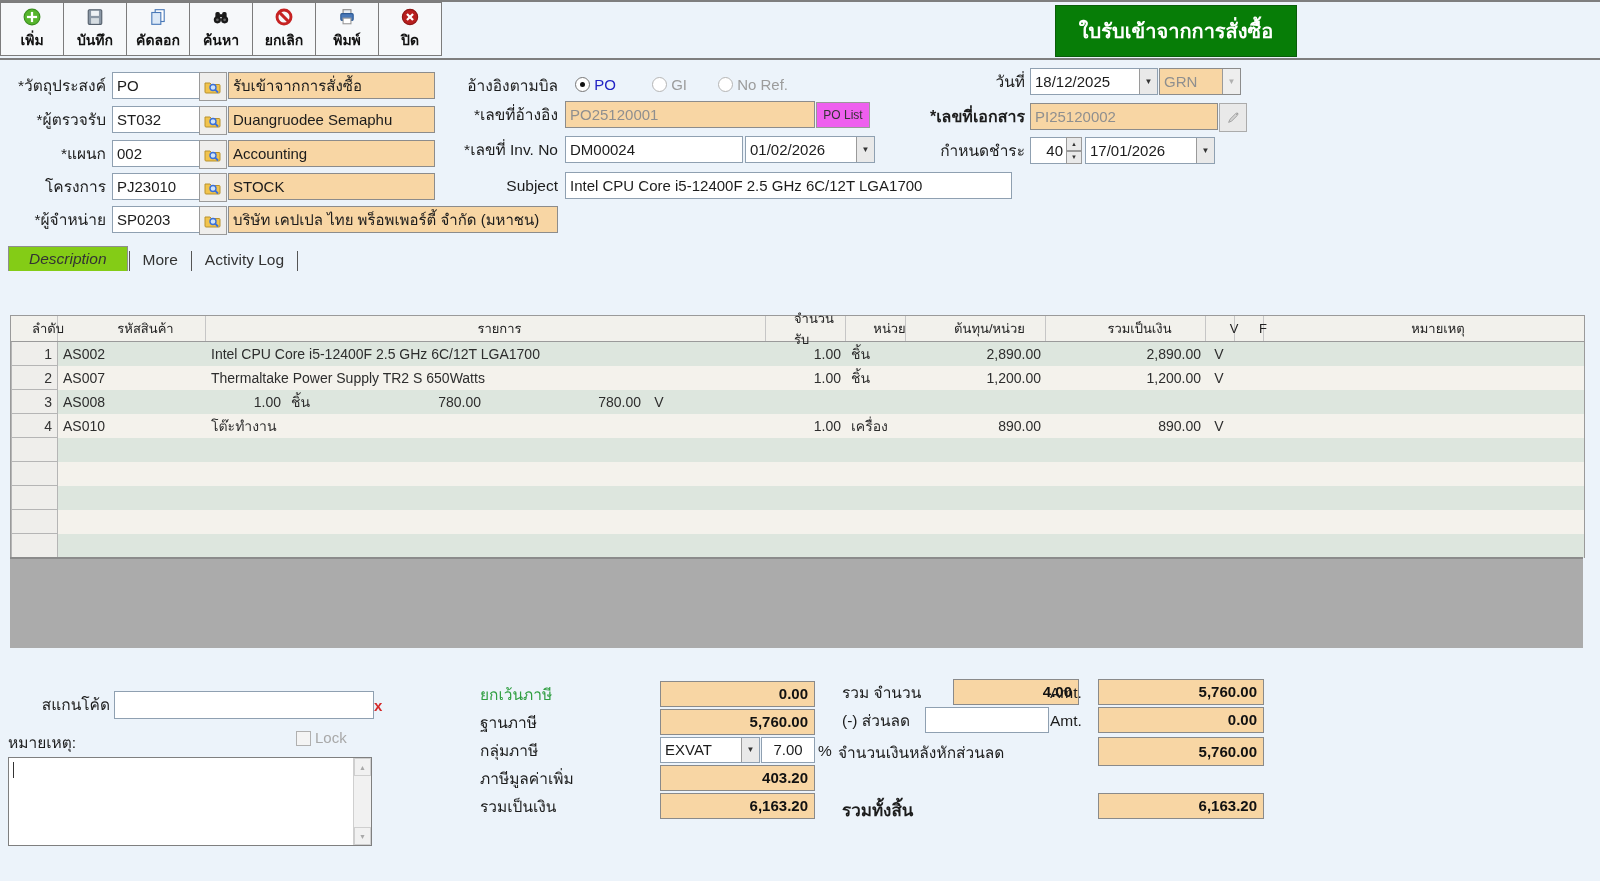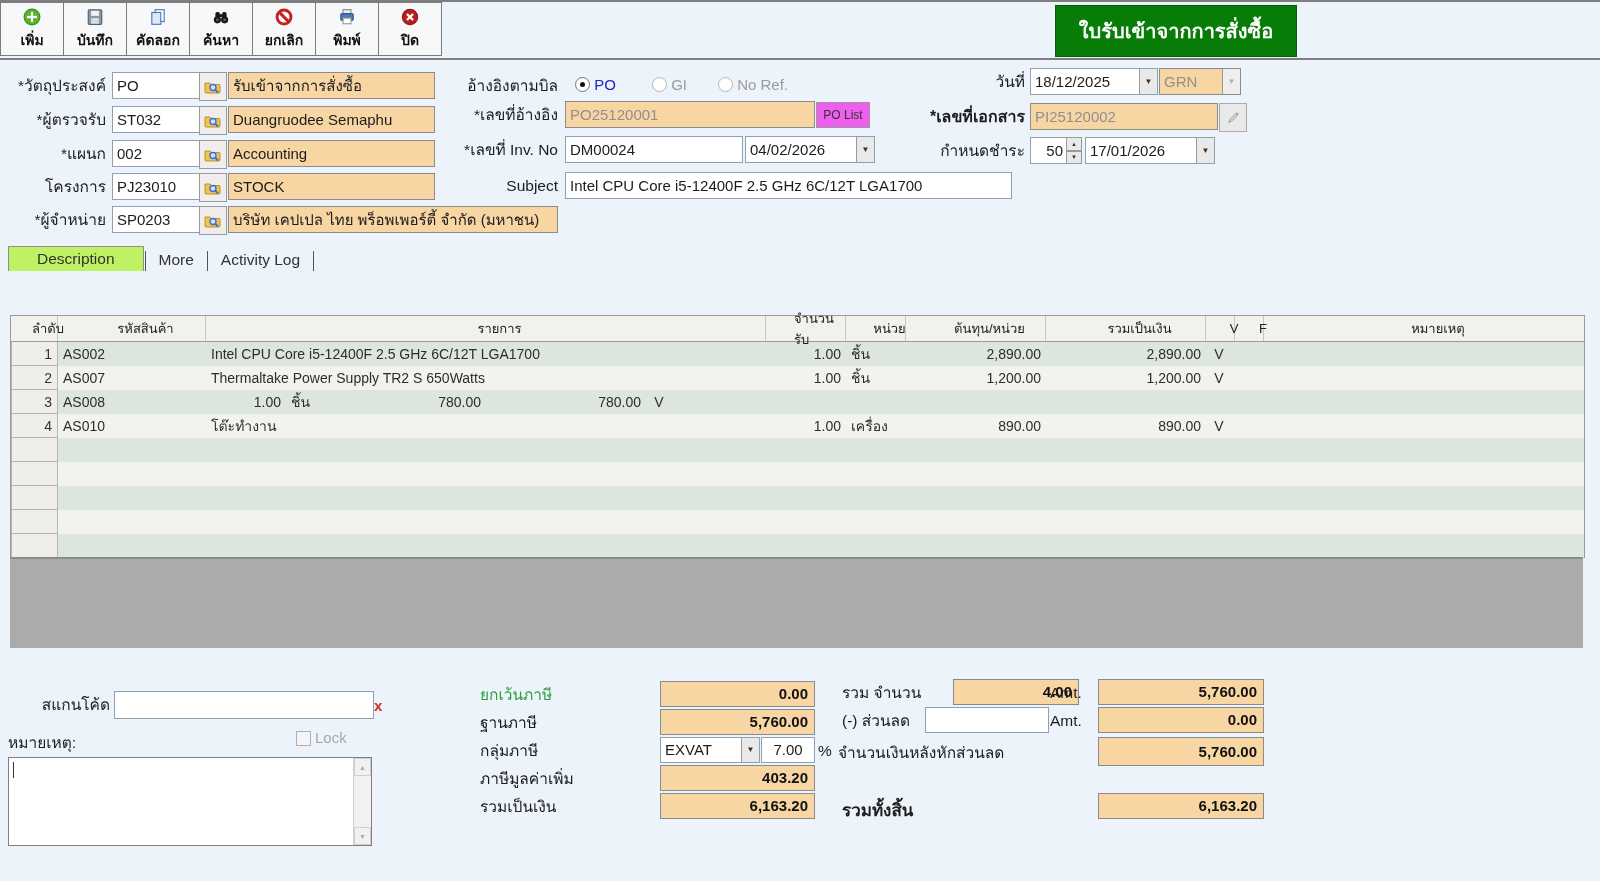--- a/index.html
+++ b/index.html
@@ -58,21 +58,21 @@
   .polist{
     position:absolute;left:816px;top:1px;width:52px;height:24px;background:#ee5fee;
     border:1px solid #999;color:#333;font-size:12px;display:flex;align-items:center;justify-content:center;
   }
   .spinbox{position:absolute;left:1066px;top:0;width:16px;height:27px;display:flex;flex-direction:column;}
   .spinbox div{flex:1;background:#e9e9e9;border:1px solid #9a9a9a;font-size:6px;color:#333;display:flex;align-items:center;justify-content:center;}
   .editbtn{position:absolute;left:1219px;top:0;width:26px;height:27px;background:#e9e9e9;border:1px solid #ababab;display:flex;align-items:center;justify-content:center;}
   
   .tabs{position:absolute;left:8px;top:245px;display:flex;align-items:flex-end;height:26px;font-size:15.5px;color:#333;}
   .tab{padding:2px 12px;}
-  .tab.active{background:#bef264;border:1px solid #8e8e8e;border-bottom:none;height:24px;line-height:24px;padding:0 28px;}
+  .tab.active{background:#84cc16;border:1px solid #8e8e8e;border-bottom:none;height:24px;line-height:24px;padding:0 20px;font-style:italic;}
   .tabsep{width:1px;height:20px;background:#555;margin:0 1px;}
   
   .grid{position:absolute;left:10px;top:315px;width:1573px;border:1px solid #9a9a9a;border-bottom:none;background:#f4f2ec;}
   .ghead{display:flex;height:25px;background:#f2f1ec;border-bottom:1px solid #9a9a9a;}
   .gh{font-size:13px;display:flex;align-items:center;justify-content:center;border-right:1px solid #c6c6c6;box-sizing:border-box;color:#222;padding-left:28px;}
   .trow{display:flex;height:24px;font-size:14px;color:#2d2d2d;}
   .trow:nth-child(odd){background:#f4f2ec;}
   .trow:nth-child(even){background:#dde6de;}
   .td{display:flex;align-items:center;box-sizing:border-box;padding:0 5px;overflow:hidden;white-space:nowrap;}
   .c-no{width:47px;}
@@ -248,27 +248,27 @@
     <svg width="18" height="14" viewBox="0 0 18 14">
         <path d="M1 3 h5 l1.5 1.5 H15 a1 1 0 0 1 1 1 V12 a1 1 0 0 1 -1 1 H2 a1 1 0 0 1 -1 -1 Z" fill="#f2c44d" stroke="#b8922e"></path>
         <circle cx="9" cy="7.5" r="3" fill="#cfe3f7" stroke="#3a6fd8" stroke-width="1.4"></circle>
         <line x1="11.2" y1="9.7" x2="14" y2="12.5" stroke="#3a6fd8" stroke-width="1.8"></line>
       </svg>
   </div>
   <div class="inp peach desc">Accounting</div>
   <div class="mlabel" style="top:-4px">*เลขที่ Inv. No</div>
   <div class="inp" style="left:565px;top:-4px;width:168px">DM00024</div>
   <div class="inp combo" style="left:745px;top:-4px;width:128px;padding:0">
-    <span class="cval">04/02/2026</span>
+    <span class="cval">01/02/2026</span>
     <span class="arrowbtn">▼</span>
   </div>
 </div>
 <div class="lrow" style="top:137px">
   <div class="rlabel">กำหนดชำระ</div>
-  <div class="inp" style="left:1030px;width:28px;text-align:right">50</div>
+  <div class="inp" style="left:1030px;width:28px;text-align:right">40</div>
   <div class="spinbox">
     <div>▲</div>
     <div>▼</div>
   </div>
   <div class="inp combo" style="left:1085px;width:128px;padding:0">
     <span class="cval">17/01/2026</span>
     <span class="arrowbtn">▼</span>
   </div>
 </div>
 

